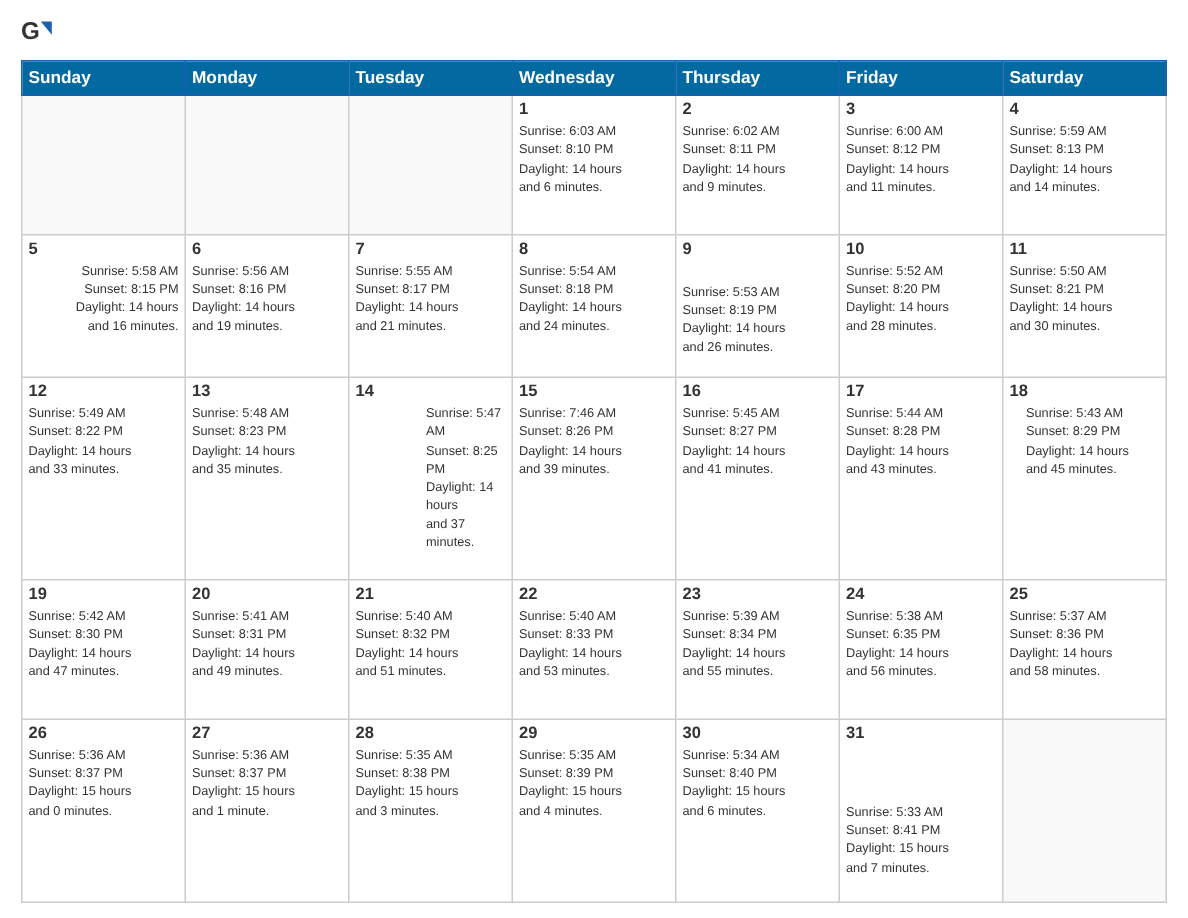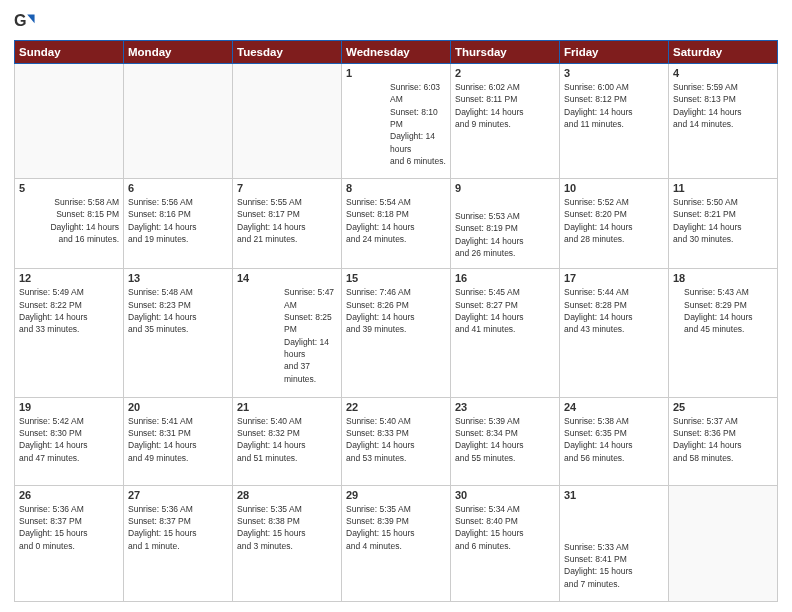--- a/index.html
+++ b/index.html
@@ -61,21 +61,21 @@
       color: #555;
       margin-top: 2px;
     }
     .calendar {
       flex: 1;
       border-collapse: collapse;
       width: 100%;
       table-layout: fixed;
     }
     .calendar th {
-      background-color: #7f1d1d;
+      background-color: #0369a1;
       color: #fff;
       font-size: 11.5px;
       font-weight: bold;
       padding: 5px 4px;
       text-align: left;
       border: 1px solid #1a5fb4;
     }
     .calendar td {
       border: 1px solid #ccc;
       vertical-align: top;
@@ -132,21 +132,21 @@
           <th>Saturday</th>
         </tr>
     </thead>
     <tbody id="calendar-body">
     <tr>
           <td class="empty"></td>
           <td class="empty"></td>
           <td class="empty"></td>
           <td>
             <span class="day-num">1</span>
-            <div class="day-info" style="white-space: pre-line; margin-left: 44px;">Sunrise: 6:03 AM
+            <div class="day-info" style="white-space: pre-line;">Sunrise: 6:03 AM
 Sunset: 8:10 PM
 Daylight: 14 hours
 and 6 minutes.</div>
           </td>
           <td>
             <span class="day-num">2</span>
             <div class="day-info" style="white-space: pre-line;">Sunrise: 6:02 AM
 Sunset: 8:11 PM
 Daylight: 14 hours
 and 9 minutes.</div>

